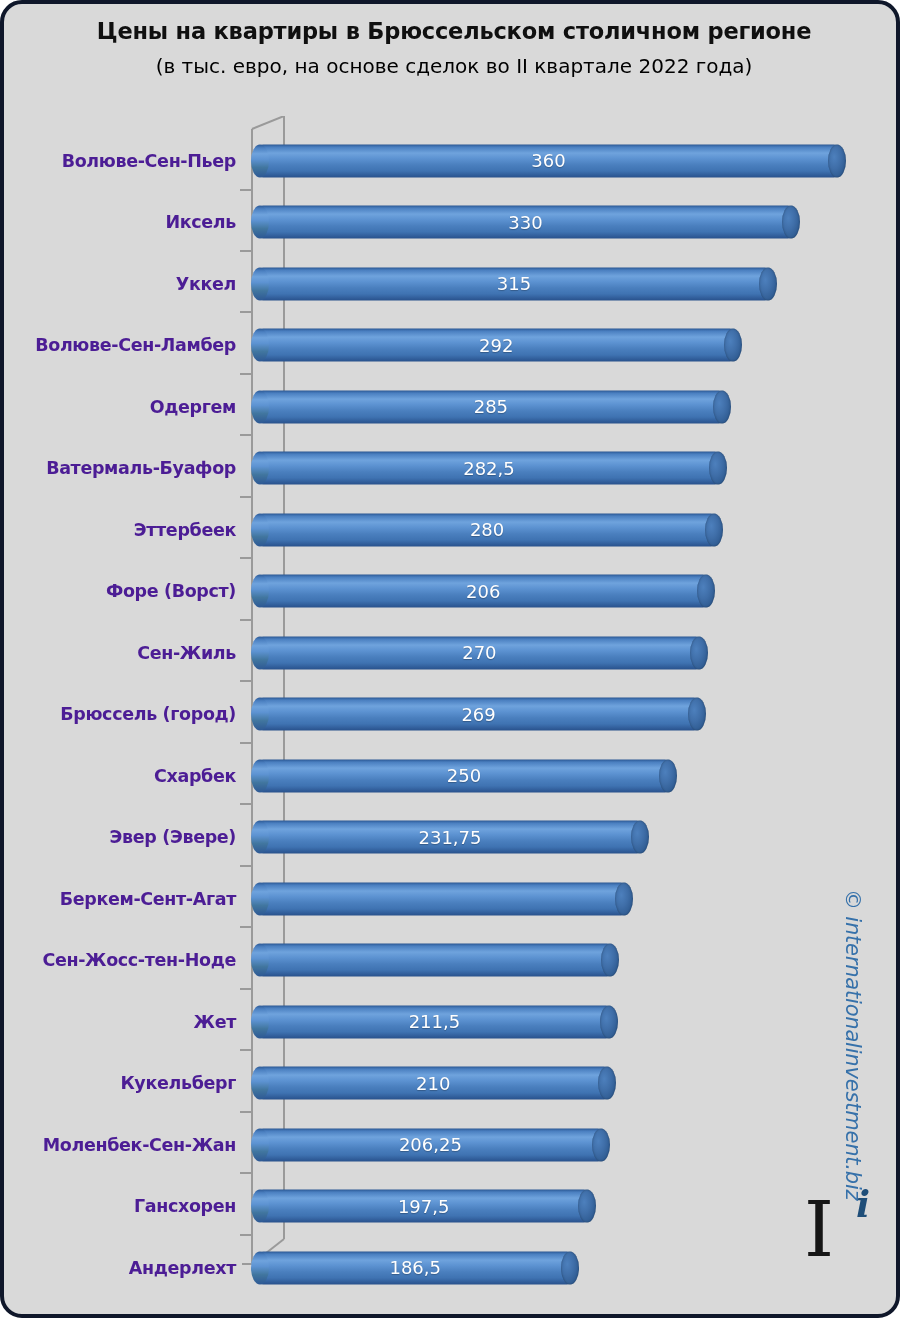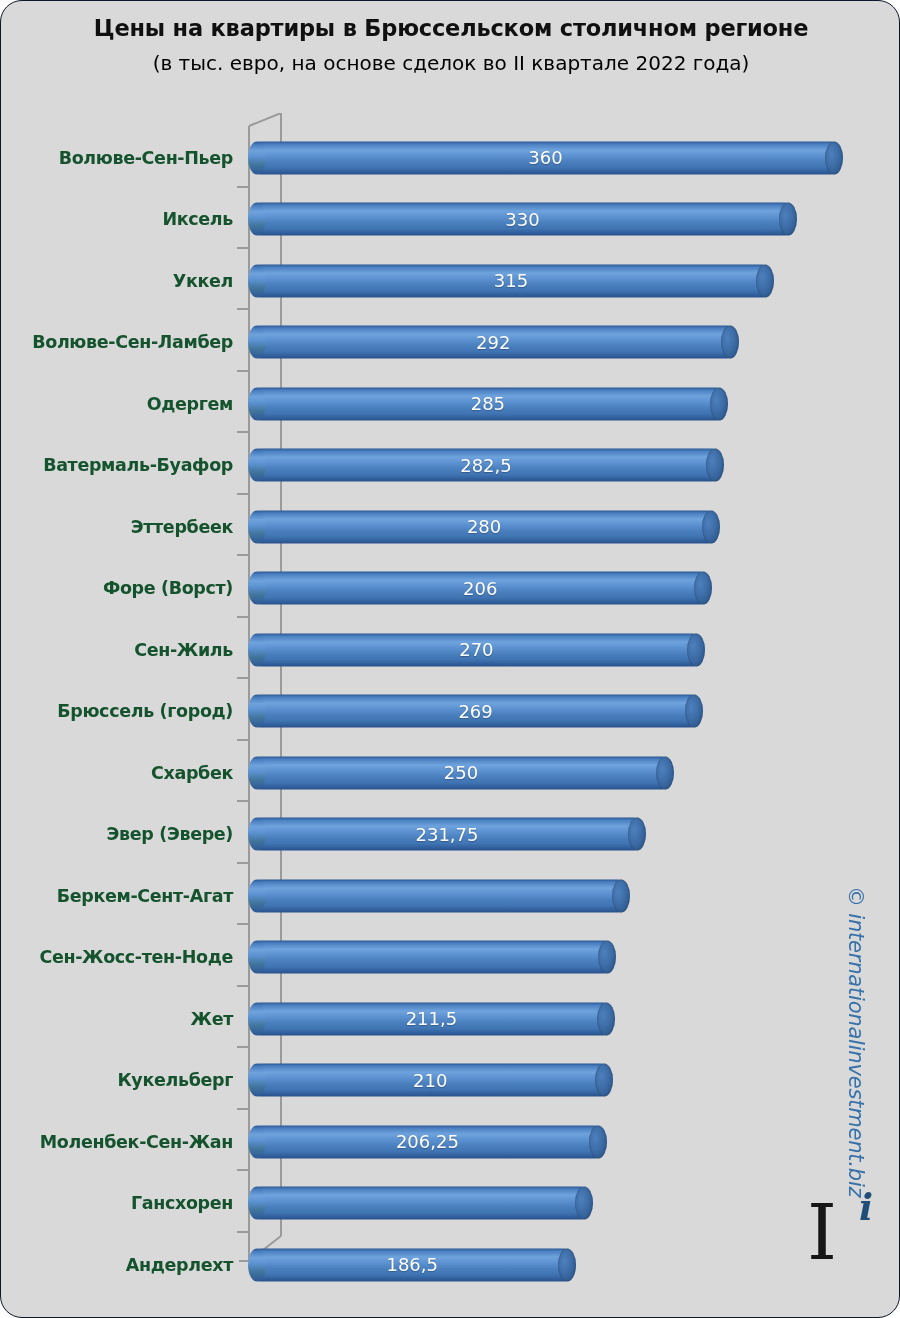--- a/index.html
+++ b/index.html
@@ -16,21 +16,21 @@
 
   
   #chart-frame {
     position: absolute;
     left: 0;
     top: 0;
     width: 900px;
     height: 1318px;
     box-sizing: border-box;
     background: #d9d9d9;
-    border: 1px solid #0f172a;
+    border: 4px solid #0f172a;
     border-radius: 22px;
     overflow: hidden;
   }
 
   
   #title-block {
     position: absolute;
     left: 0;
     top: 12px;
     width: 900px;
@@ -82,21 +82,21 @@
 
   .cat-label {
     position: absolute;
     left: 0;
     width: 232px;
     top: 50%;
     transform: translateY(-50%);
     text-align: right;
     font-size: 17.5px;
     font-weight: bold;
-    color: #14532d;
+    color: #4c1d95;
     letter-spacing: -0.35px;
     white-space: nowrap;
   }
 
   
   .bar-wrap {
     position: absolute;
     left: 256px;
     top: 50%;
     transform: translateY(-50%);
@@ -412,20 +412,21 @@
             <div class="bar-cap-right"></div>
             <div class="bar-value">206,25</div>
           </div>
         </div>
         <div class="bar-row" style="top: 1059.5px;">
           <div class="cat-label">Гансхорен</div>
           <div class="bar-wrap" style="width: 327.382px;">
             <div class="bar-body"></div>
             <div class="bar-cap-left"></div>
             <div class="bar-cap-right"></div>
+            <div class="bar-value">197,5</div>
           </div>
         </div>
         <div class="bar-row" style="top: 1121px;">
           <div class="cat-label">Андерлехт</div>
           <div class="bar-wrap" style="width: 310.485px;">
             <div class="bar-body"></div>
             <div class="bar-cap-left"></div>
             <div class="bar-cap-right"></div>
             <div class="bar-value">186,5</div>
           </div>

